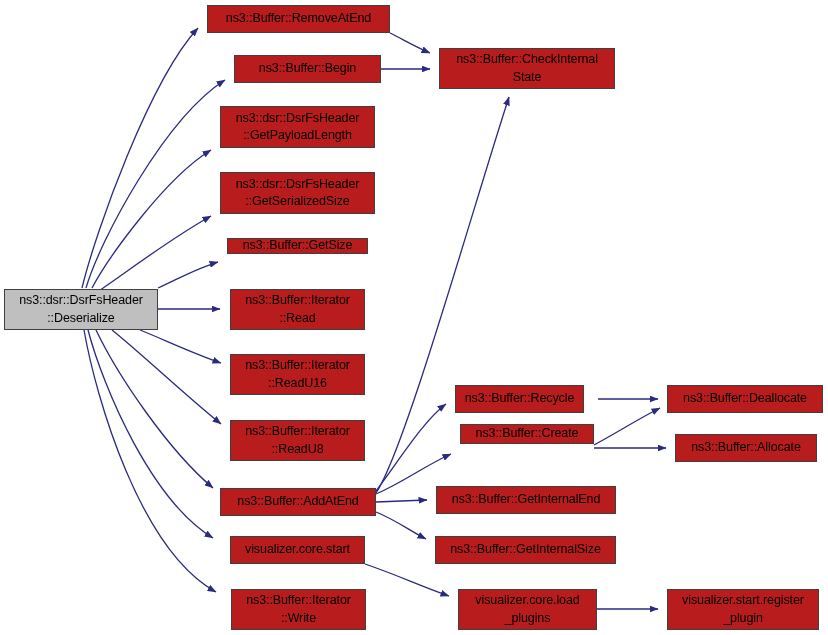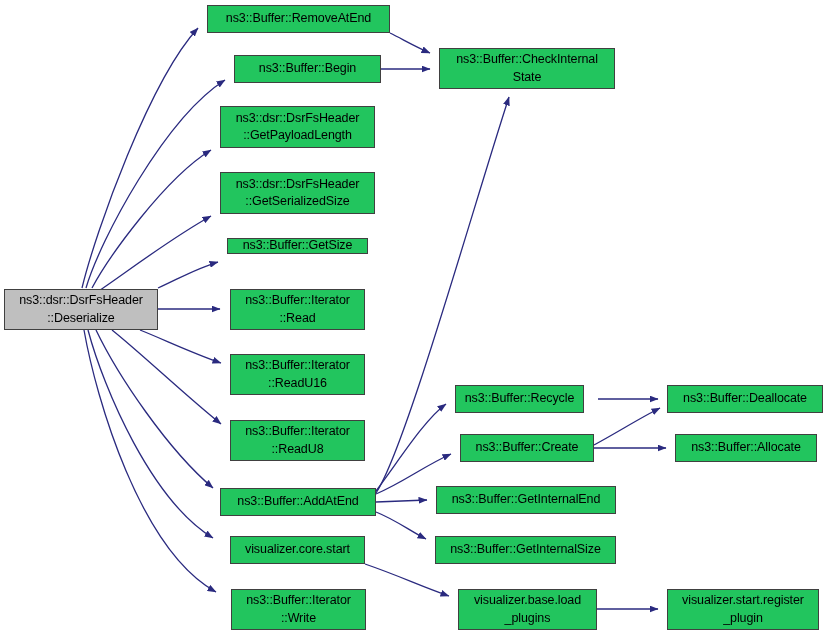--- a/index.html
+++ b/index.html
@@ -20,21 +20,21 @@
     left: 0;
     top: 0;
     width: 828px;
     height: 635px;
     pointer-events: none;
   }
   .node {
     position: absolute;
     box-sizing: border-box;
     border: 1px solid #404040;
-    background: #22c55e;
+    background: #b91c1c;
     color: #000000;
     font-size: 12.5px;
     line-height: 1.38;
     text-align: center;
     display: flex;
     align-items: center;
     justify-content: center;
     white-space: pre-line;
     letter-spacing: -0.1px;
     z-index: 2;
@@ -97,22 +97,22 @@
       <div class="node" style="left: 230px; top: 354px; width: 135px; height: 41px;">ns3::Buffer::Iterator
 ::ReadU16</div>
       <div class="node" style="left: 230px; top: 420px; width: 135px; height: 41px;">ns3::Buffer::Iterator
 ::ReadU8</div>
       <div class="node" style="left: 220px; top: 488px; width: 156px; height: 28px;">ns3::Buffer::AddAtEnd</div>
       <div class="node" style="left: 230px; top: 536px; width: 135px; height: 28px;">visualizer.core.start</div>
       <div class="node" style="left: 231px; top: 589px; width: 135px; height: 41px;">ns3::Buffer::Iterator
 ::Write</div>
       <div class="node" style="left: 455px; top: 385px; width: 129px; height: 28px;">ns3::Buffer::Recycle</div>
       <div class="node" style="left: 667px; top: 385px; width: 156px; height: 28px;">ns3::Buffer::Deallocate</div>
-      <div class="node" style="left: 460px; top: 434px; width: 134px; height: 28px;">ns3::Buffer::Create</div>
+      <div class="node" style="left: 460px; top: 424px; width: 134px; height: 20px;">ns3::Buffer::Create</div>
       <div class="node" style="left: 675px; top: 434px; width: 142px; height: 28px;">ns3::Buffer::Allocate</div>
       <div class="node" style="left: 436px; top: 486px; width: 180px; height: 28px;">ns3::Buffer::GetInternalEnd</div>
       <div class="node" style="left: 435px; top: 536px; width: 181px; height: 28px;">ns3::Buffer::GetInternalSize</div>
-      <div class="node" style="left: 458px; top: 589px; width: 139px; height: 41px;">visualizer.base.load
+      <div class="node" style="left: 458px; top: 589px; width: 139px; height: 41px;">visualizer.core.load
 _plugins</div>
       <div class="node" style="left: 667px; top: 589px; width: 152px; height: 41px;">visualizer.start.register
 _plugin</div>
     </div>
 </div>
 
 </body></html>

